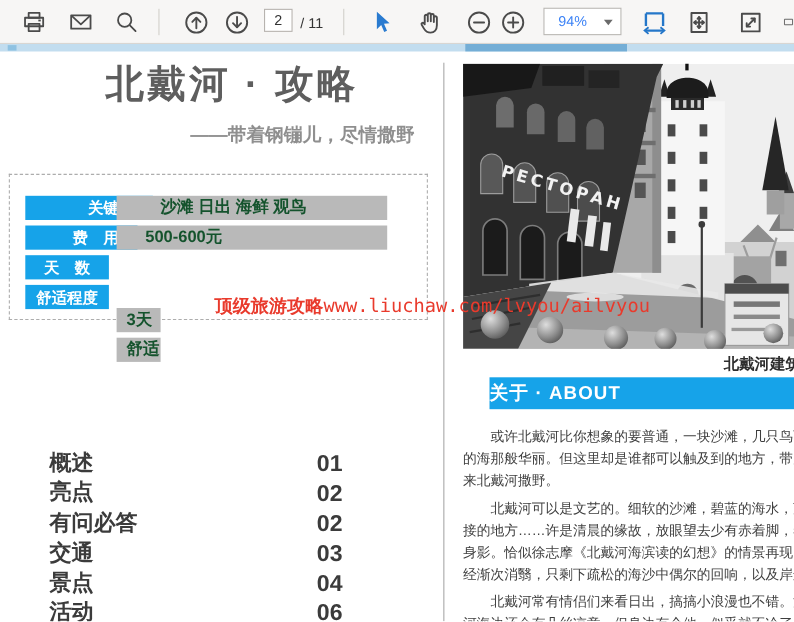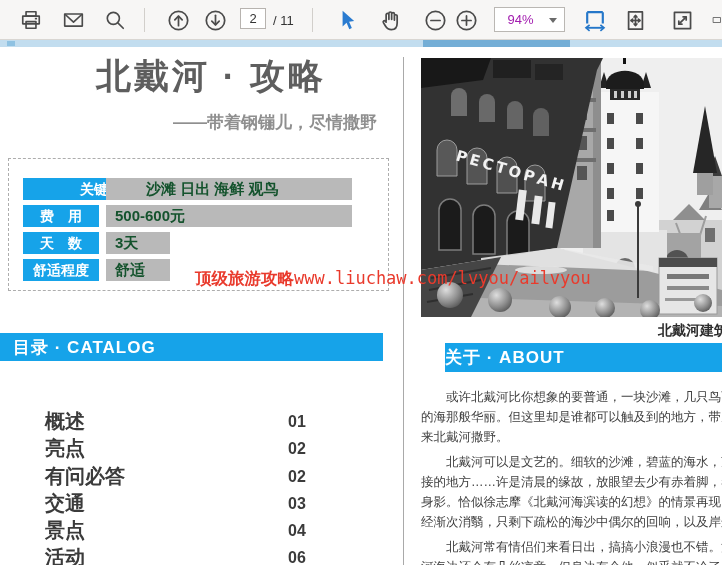--- a/index.html
+++ b/index.html
@@ -12,51 +12,51 @@
         padding:0;display:flex;align-items:center;justify-content:center;cursor:pointer;}
   .tdiv{position:absolute;top:8px;width:1px;height:24px;background:#d2cfcb;}
   .icon-stroke{stroke:#4b4b4b;fill:none;stroke-width:1.5;stroke-linecap:round;stroke-linejoin:round;}
   .icon-fill{fill:#4b4b4b;}
   .page-input{position:absolute;left:240px;top:8px;width:26px;height:21px;border:1px solid #b7b3af;
               background:#fff;text-align:center;font-size:13px;color:#333;padding:0;box-sizing:border-box;
               font-family:"Liberation Sans",sans-serif;}
   .page-total{position:absolute;left:273px;top:13px;font-size:13px;color:#333;}
   .zoom-box{position:absolute;left:494px;top:7px;width:71px;height:25px;border:1px solid #bab7b3;
             background:#fff;display:flex;align-items:center;box-sizing:border-box;cursor:pointer;}
-  .zoom-box span{flex:1;text-align:center;font-size:13px;color:#a21caf;}
+  .zoom-box span{flex:1;text-align:center;font-size:13px;color:#3b82f6;}
   
   .hscroll{position:absolute;top:40px;left:0;width:722px;height:7px;background:#c2ddef;}
   .hthumb{position:absolute;left:423px;top:0;width:147px;height:7px;background:#74aed6;}
   .hmark{position:absolute;left:7px;top:1px;width:8px;height:5px;background:#8fc2e2;}
   
   .doc{position:absolute;top:47px;left:0;width:722px;height:518px;background:#fff;overflow:hidden;}
   .page-divider{position:absolute;left:403px;top:10px;width:1px;height:508px;background:#a9a9a9;}
   .doc-title{position:absolute;left:0;top:6px;width:398px;text-align:center;font-size:35px;
              font-weight:bold;color:#5e5e5e;letter-spacing:3px;margin-left:12px;}
   .doc-subtitle{position:absolute;left:0;top:64px;width:365px;text-align:right;font-size:17px;
                 font-weight:bold;color:#8f8f8f;padding-left:12px;}
   .info-box{position:absolute;left:8px;top:111px;width:381px;height:133px;
             border:1px dashed #adadad;box-sizing:border-box;}
   .info-label{position:absolute;left:14px;width:76px;height:22px;background:#16a3e9;color:#fff;
               font-size:14px;font-weight:bold;text-align:center;line-height:22px;}
   .info-value{position:absolute;left:97px;height:22px;background:#b9b9b9;color:#14532d;
               font-size:15px;font-weight:bold;line-height:22px;padding-left:9px;box-sizing:border-box;}
-  .r0{top:19px;padding-left:40px;} .r1{top:46px;} .r2{top:73px;} .r3{top:100px;}
-  .v-wide{width:246px;} .v-narrow{width:64px;}
+  .r0{top:19px;padding-left:40px;} .r1{top:46px;padding-left:26px;} .r2{top:73px;} .r3{top:100px;}
+  .v-wide{width:246px;} .v-narrow{width:40px;margin-top:48px;}
   .watermark{position:absolute;left:195px;top:221px;white-space:nowrap;color:#e93a2c;z-index:6;}
   .wm-cn{font-size:16.5px;font-weight:bold;}
   .wm-url{font-family:"DejaVu Sans Mono",monospace;font-size:17px;}
   .sec-bar{position:absolute;background:#16a3e9;color:#fff;font-weight:bold;font-size:17px;
            letter-spacing:1px;display:flex;align-items:center;}
   .catalog-bar{left:0;top:286px;width:383px;height:28px;padding-left:13px;box-sizing:border-box;}
   .about-bar{left:445px;top:296px;width:301px;height:29px;box-sizing:border-box;}
   .catalog{position:absolute;left:0;top:361px;width:330px;}
   .cat-row{position:relative;height:27.3px;line-height:27.3px;}
   .cat-label{position:absolute;left:45px;font-size:20px;font-weight:bold;color:#3b3b3b;}
-  .cat-page{position:absolute;left:288px;font-size:16px;font-weight:bold;color:#3b3b3b;}
+  .cat-page{position:absolute;left:288px;font-size:21px;font-weight:bold;color:#3b3b3b;}
   .photo{position:absolute;left:421px;top:11px;width:301px;height:259px;}
   .photo-caption{position:absolute;left:658px;top:275px;font-size:14px;font-weight:bold;
                  color:#2d2d2d;white-space:nowrap;}
   .paras{position:absolute;left:421px;top:340px;width:301px;overflow:hidden;}
   .pline{white-space:nowrap;font-size:12.5px;line-height:20px;color:#3e3e3e;}
   .p-gap{margin-top:5px;}
 </style>
 </head>
 <body>
 
@@ -180,21 +180,20 @@
     <div class="info-label r1">费　用</div>
     <div class="info-value r1 v-wide">500-600元</div>
     <div class="info-label r2">天　数</div>
     <div class="info-value r2 v-narrow">3天</div>
     <div class="info-label r3">舒适程度</div>
     <div class="info-value r3 v-narrow">舒适</div>
   </div>
 
   <div class="watermark"><span class="wm-cn">顶级旅游攻略</span><span class="wm-url">www.liuchaw.com/lvyou/ailvyou</span></div>
 
-  <div class="sec-bar catalog-bar">目录 · CATALOG</div>
 
   <div class="catalog">
     <div class="cat-row">
       <span class="cat-label">概述</span>
       <span class="cat-page">01</span>
     </div>
     <div class="cat-row">
       <span class="cat-label">亮点</span>
       <span class="cat-page">02</span>
     </div>

